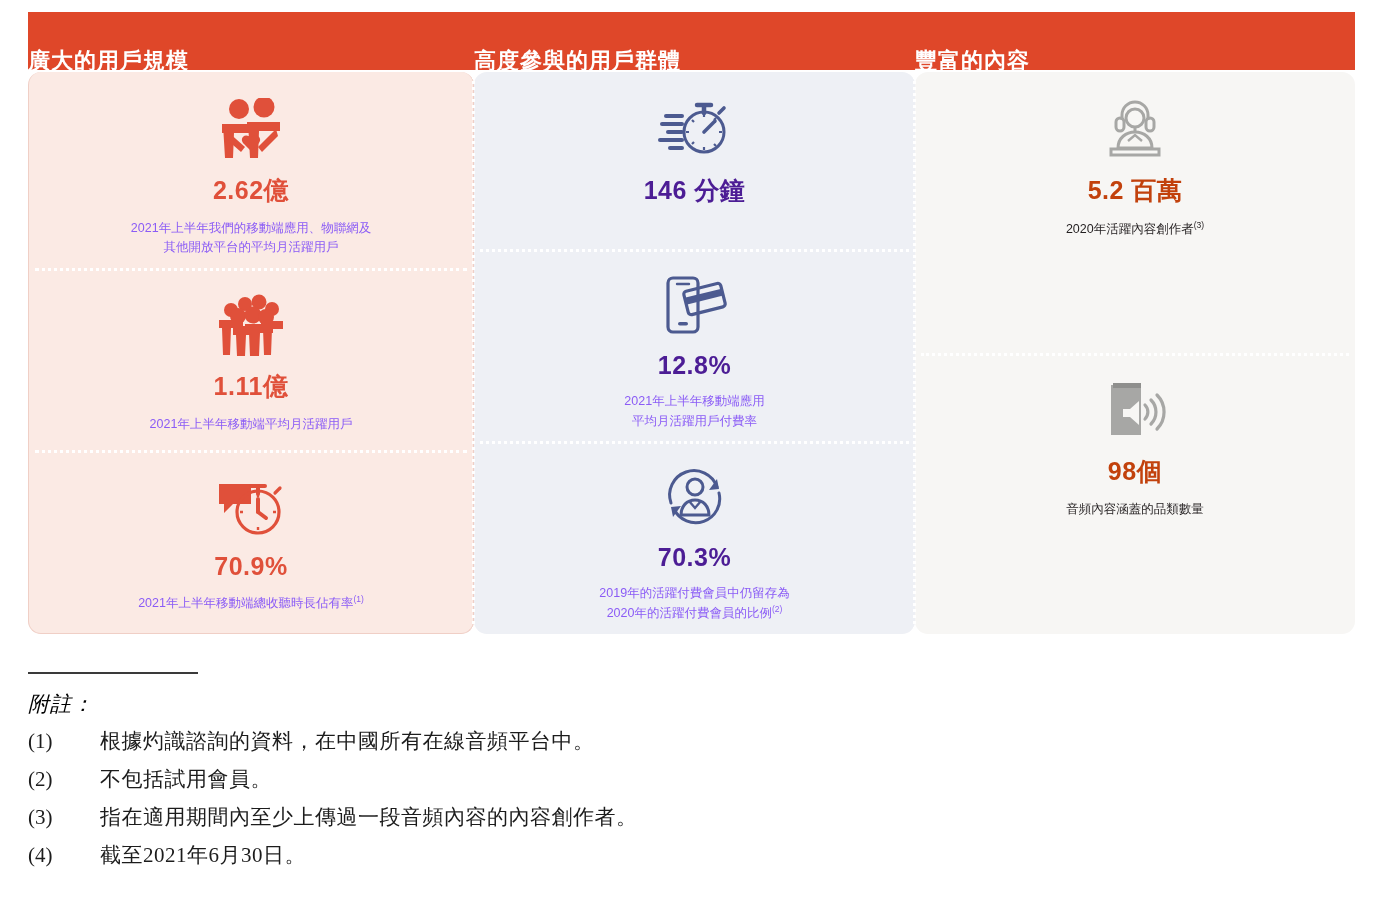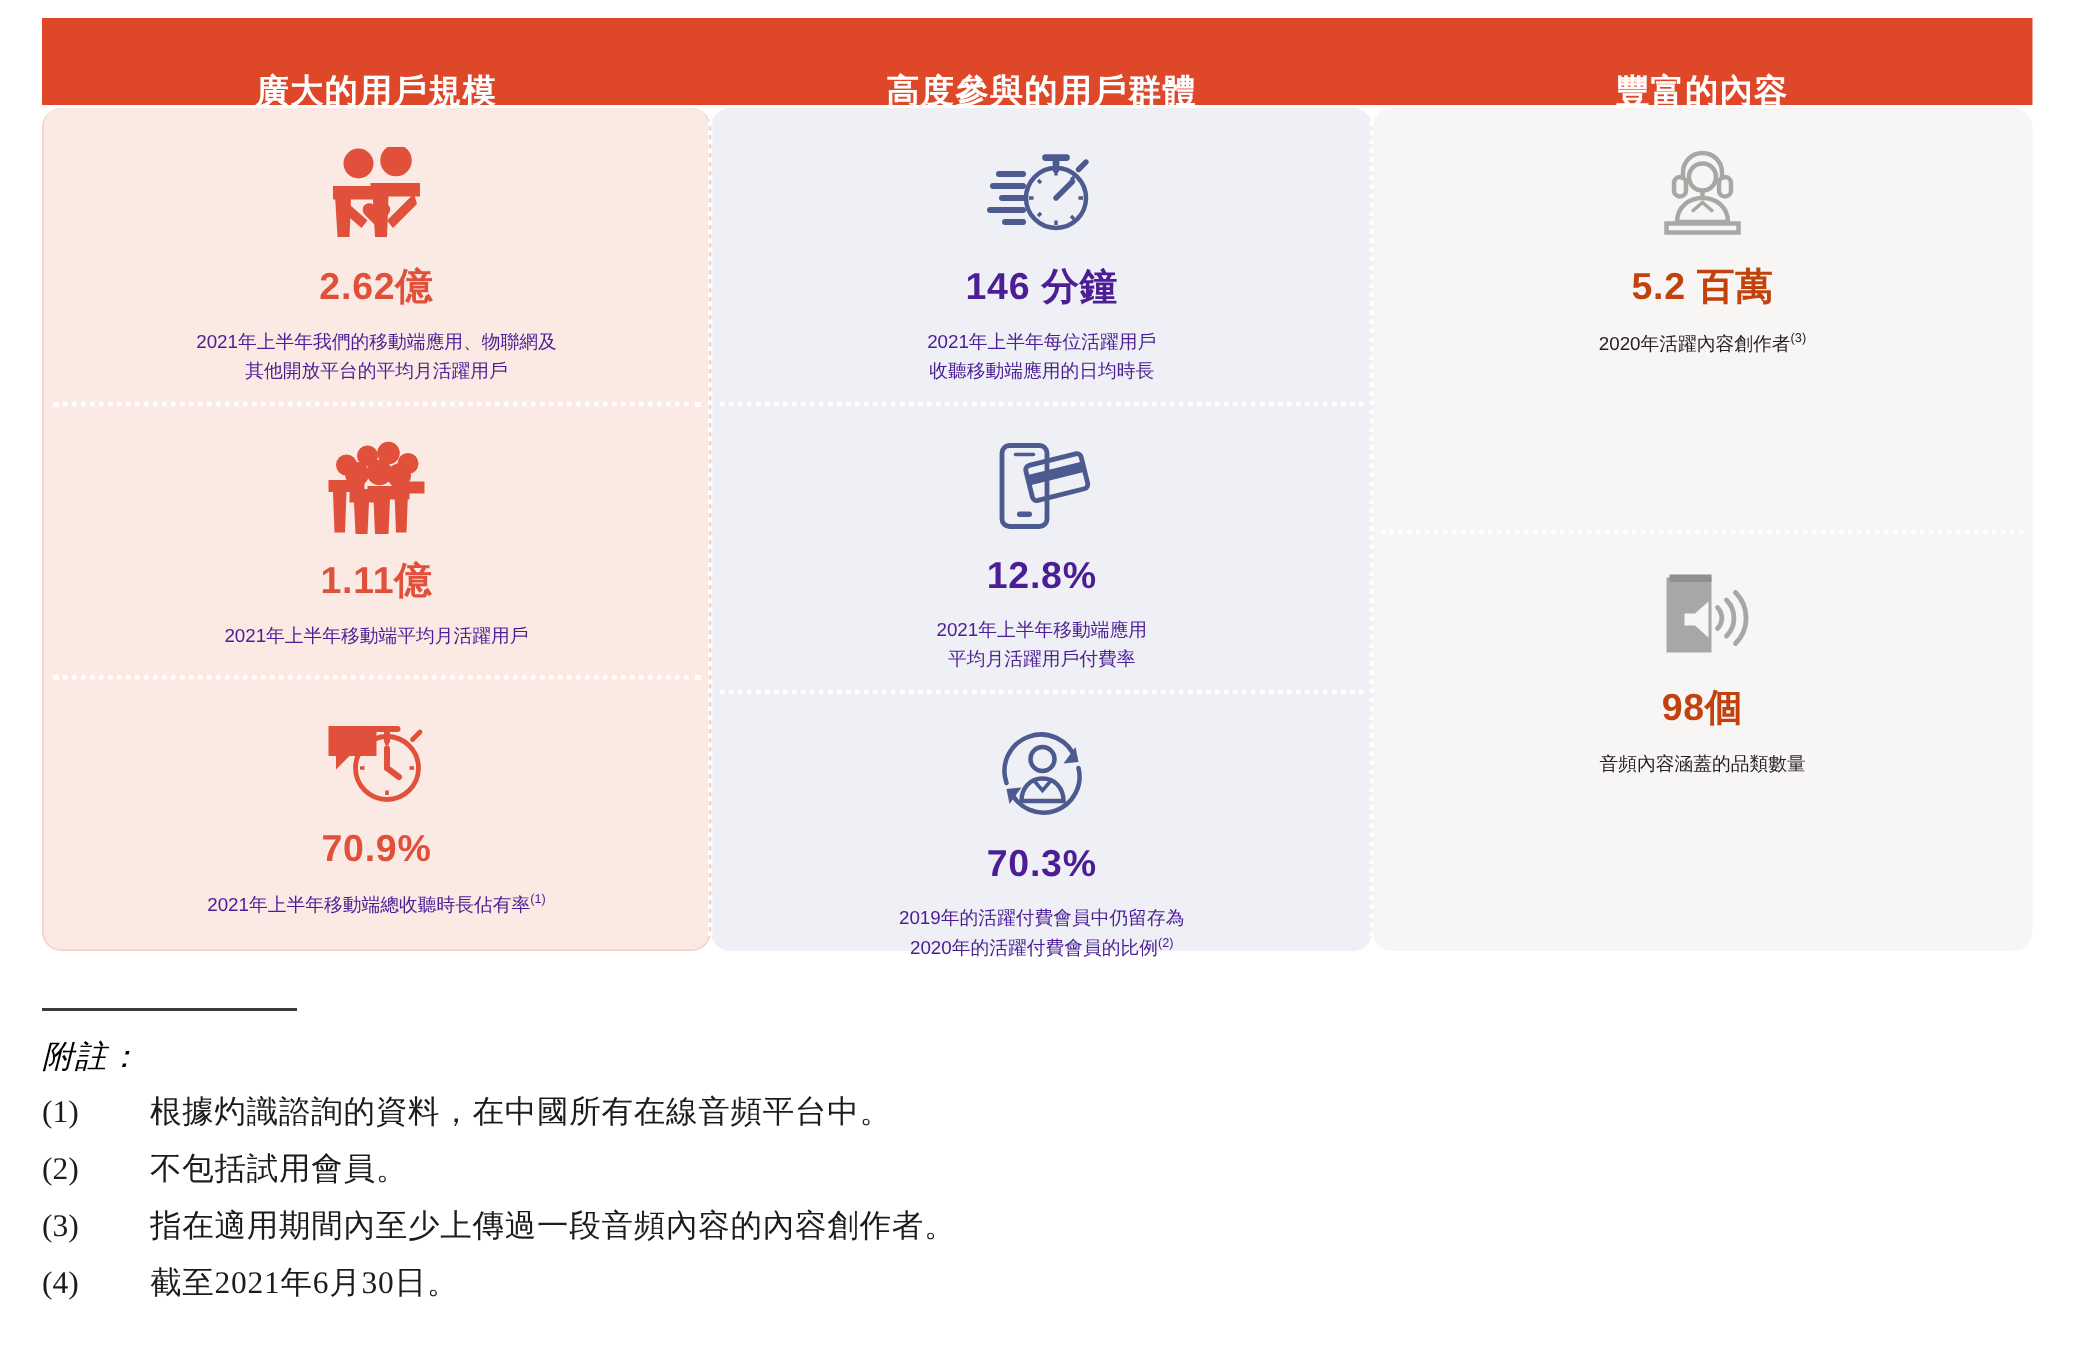--- a/index.html
+++ b/index.html
@@ -13,21 +13,21 @@
 
   
   .header-row {
     position: absolute; left: 28px; top: 12px;
     width: 1327px; height: 58px;
     display: flex;
     background: #df4729;
   }
   .header-cell {
     flex: 1 1 0;
-    display: flex; align-items: center; justify-content: center;
+    display: flex; align-items: center; justify-content: flex-start;
     color: #ffffff;
     font-size: 22px;
     font-weight: bold;
     letter-spacing: 1px;
     margin-top: 40px;
   }
   .header-cell.c1 { flex: 0 0 446px; }
   .header-cell.c2 { flex: 0 0 441px; }
   .header-cell.c3 { flex: 1 1 auto; }
 
@@ -68,21 +68,21 @@
   }
   .metric {
     font-size: 25px; font-weight: bold;
     letter-spacing: 0.5px;
     margin-bottom: 12px;
   }
   .caption {
     font-size: 12.5px;
     line-height: 1.55;
     text-align: center;
-    color: #4c1d95;
+    color: #8b5cf6;
   }
   .caption sup { font-size: 8.5px; vertical-align: super; }
 
   .t-red   .metric { color: #e0503a; }
   .t-blue  .metric { color: #4c1d95; }
   .t-gray  .metric { color: #c2410c; }
   .t-gray  .caption { color: #231f20; }
 
   
   .notes {
@@ -208,24 +208,20 @@
             <g stroke-width="4" stroke-linecap="round">
               <path d="M8 20 h16"></path>
                 <path d="M4 28 h20"></path>
                 <path d="M10 36 h14"></path>
                 <path d="M2 44 h22"></path>
                 <path d="M12 52 h12"></path>
             </g>
           </svg>
         </div>
         <div class="metric">146 分鐘</div>
-        <div class="caption">
-          <div>2021年上半年每位活躍用戶</div>
-          <div>收聽移動端應用的日均時長</div>
-        </div>
       </div>
 
       <div class="cell t-blue">
         <div class="icon-wrap">
           <svg width="70" height="66" viewBox="0 0 70 66" fill="none" stroke="#4c5a90" stroke-width="3.2">
             <rect x="8" y="5" width="30" height="54" rx="5"></rect>
             <path d="M17 11 h12" stroke-width="2.4" stroke-linecap="round"></path>
             <rect x="18" y="49" width="10" height="3.6" rx="1.8" fill="#4c5a90" stroke="none"></rect>
             <g transform="rotate(-14 45 28)">
               <rect x="26" y="14" width="38" height="24" rx="3"></rect>

